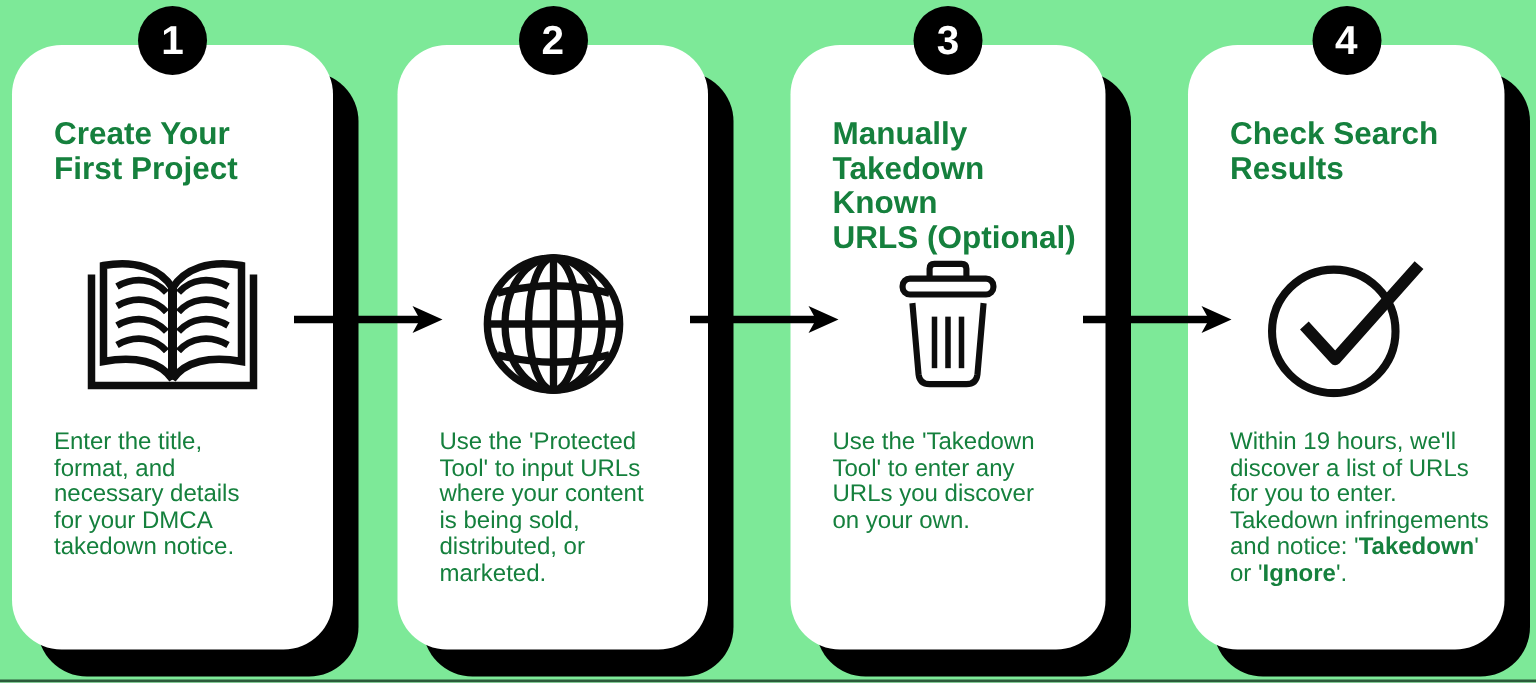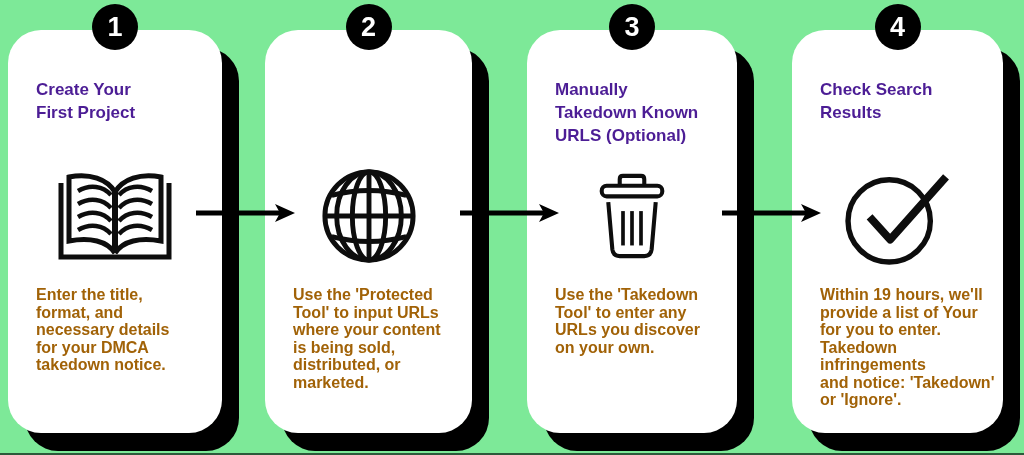--- a/index.html
+++ b/index.html
@@ -21,31 +21,31 @@
 
   .badge {
     position:absolute; top:-26px; left:50%; transform:translateX(-50%);
     width:46px; height:46px; border-radius:50%;
     background:#000; color:#fff;
     display:flex; align-items:center; justify-content:center;
     font-size:27px; font-weight:bold;
   }
   .card-title {
     position:absolute; top:48px; left:28px; right:12px;
-    font-size:17px; font-weight:bold; line-height:23px;
-    white-space:pre-line; color:#4c1d95;
+    font-size:21px; font-weight:bold; line-height:23px;
+    white-space:pre-line; color:#15803d;
   }
   .icon-wrap {
     position:absolute; top:122px; left:0; right:0; height:128px;
     display:flex; align-items:center; justify-content:center;
   }
   .card-desc {
     position:absolute; top:256px; left:28px; right:8px;
     font-size:16px; line-height:17.5px;
-    white-space:pre-line; color:#a16207;font-weight:bold;
+    white-space:pre-line; color:#15803d;
   }
   .arrow { position:absolute; top:202px; width:100px; height:22px; z-index:5; }
   .a1 { left:196px; }
   .a2 { left:460px; }
   .a3 { left:722px; }
   .bottom-line {
     position:absolute; left:0; bottom:0; width:100%; height:2px;
     background:rgba(16,42,27,0.75);
   }
   svg { display:block; }
@@ -135,21 +135,21 @@
       <span>4</span>
     </div>
     <div class="card-title">Check Search
 Results</div>
     <div class="icon-wrap">
       <svg width="110" height="98" viewBox="0 0 112 100" fill="none" stroke="#0d0d0d">
         <circle cx="47" cy="55" r="42" stroke-width="5.5"></circle>
         <path d="M27,51 L48,74 L105,10" stroke-width="8" stroke-linejoin="round"></path>
       </svg>
     </div>
-    <div class="card-desc"><span>Within 19 hours, we'll</span><br><span>provide a list of Your</span><br><span>for you to enter.</span><br><span>Takedown infringements</span><br><span>and  notice: '</span><b>Takedown</b><span>'</span><br><span>or '</span><b>Ignore</b><span>'.</span></div>
+    <div class="card-desc"><span>Within 19 hours, we'll</span><br><span>discover a list of URLs</span><br><span>for you to enter.</span><br><span>Takedown infringements</span><br><span>and  notice: '</span><b>Takedown</b><span>'</span><br><span>or '</span><b>Ignore</b><span>'.</span></div>
   </div>
 
   <svg class="arrow a1" viewBox="0 0 100 22">
     <line x1="0" y1="11" x2="84" y2="11" stroke="#000" stroke-width="5"></line>
     <path d="M79,2 L99,11 L79,20 L84,11 Z" fill="#000"></path>
   </svg>
   <svg class="arrow a2" viewBox="0 0 100 22">
     <line x1="0" y1="11" x2="84" y2="11" stroke="#000" stroke-width="5"></line>
     <path d="M79,2 L99,11 L79,20 L84,11 Z" fill="#000"></path>
   </svg>

